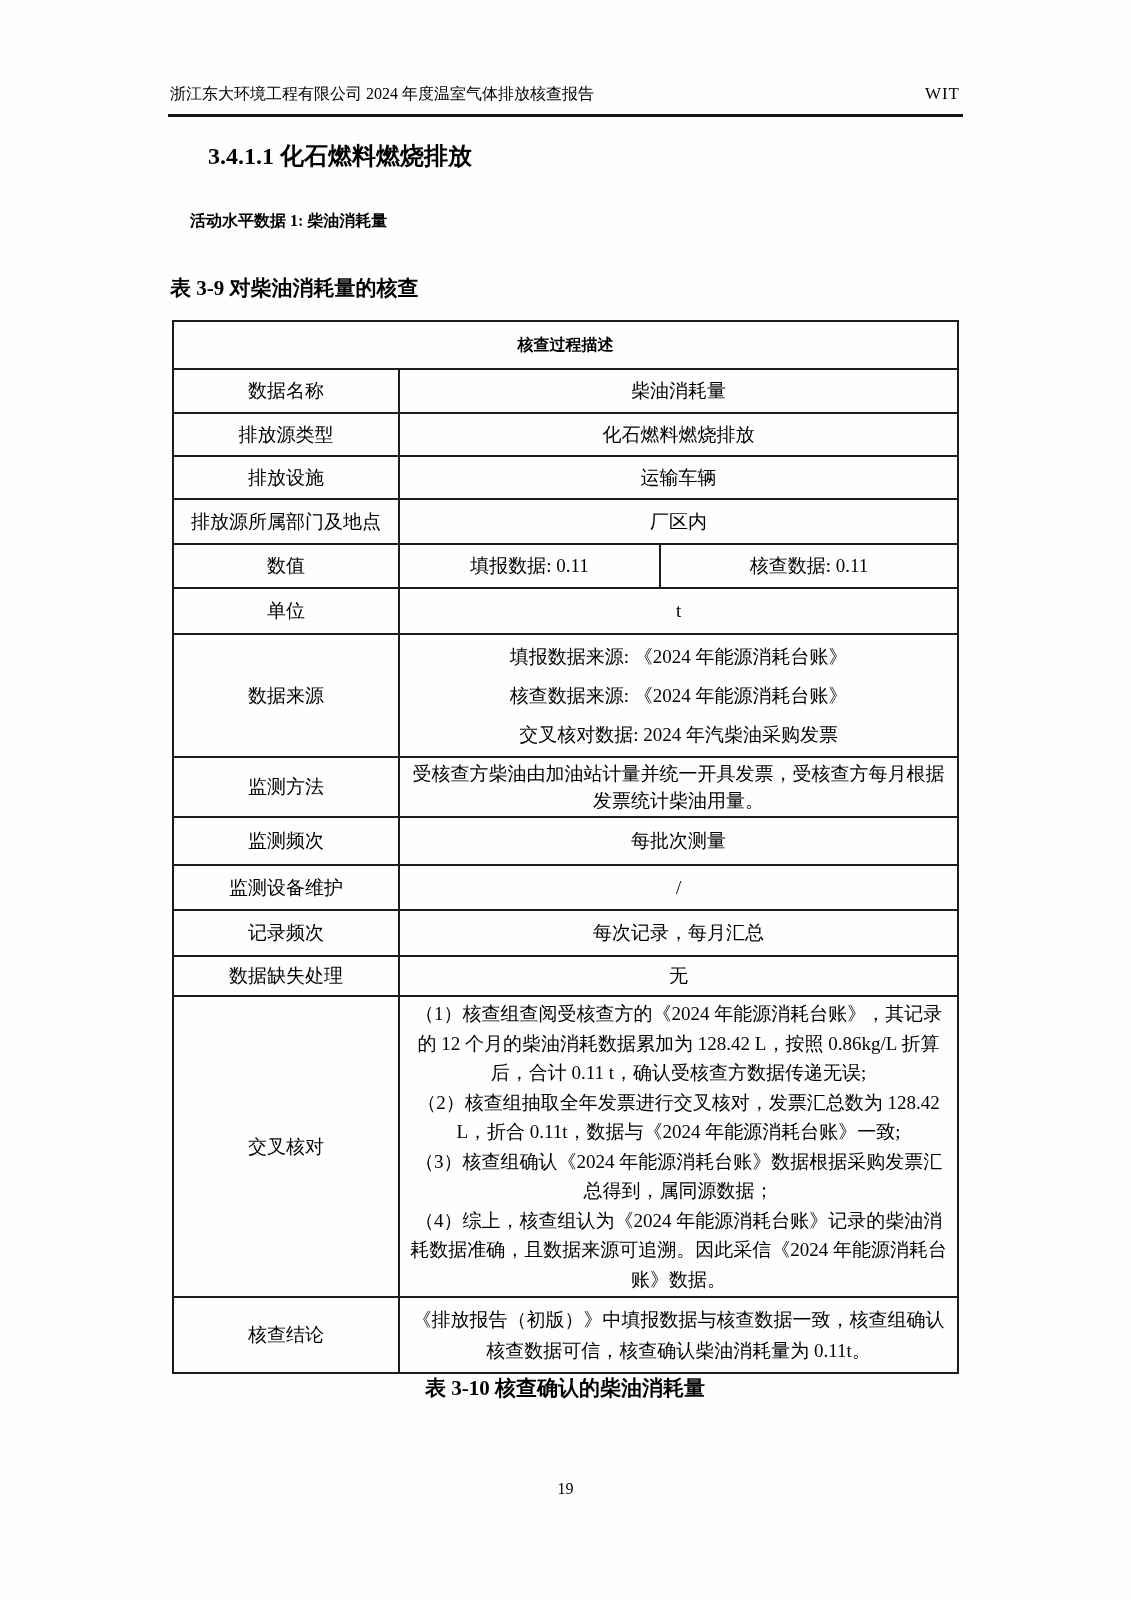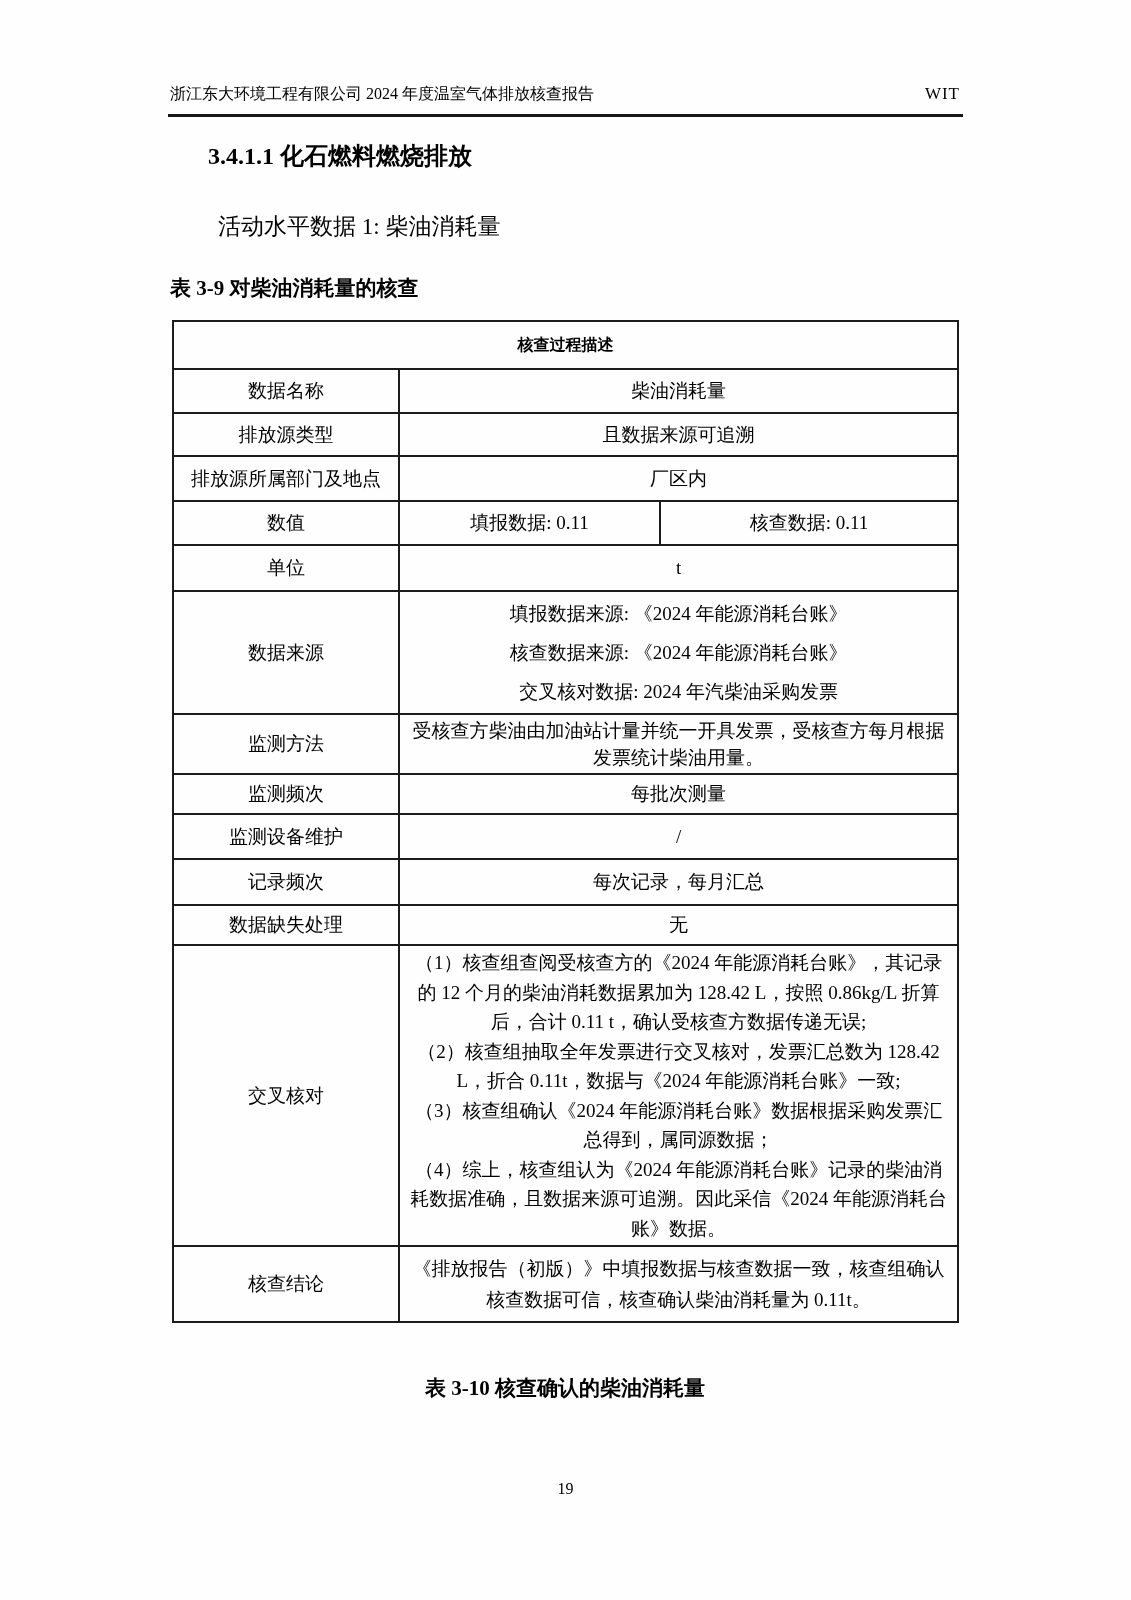--- a/index.html
+++ b/index.html
@@ -22,22 +22,22 @@
   .hdr-rule{
     position:absolute;left:168px;top:114px;width:795px;height:0;
     border-top:3px solid #161616;
   }
   
   .sec-heading{
     position:absolute;left:208px;top:140px;
     font-size:24px;font-weight:bold;
   }
   .sub-heading{
-    position:absolute;left:218px;top:211px;
-    font-size:23px;font-weight:normal;
+    position:absolute;left:190px;top:211px;
+    font-size:16px;font-weight:bold;
   }
   .tbl-title{
     position:absolute;left:170px;top:274px;width:790px;
     font-size:21px;font-weight:bold;
   }
   .tbl2-title{
     position:absolute;left:170px;top:1374px;width:790px;
     text-align:center;font-size:21px;font-weight:bold;
   }
   
@@ -63,21 +63,21 @@
     text-align:left;padding:6px 10px;line-height:29.5px;
   }
   td.longtext p{margin:0;}
   td.concl{
     text-align:left;padding:4px 10px;line-height:31px;
   }
   td.method{line-height:27px;padding:2px 8px;}
   tr.hr0{height:48px;} tr.r1{height:44px;} tr.r2{height:43px;}
   tr.r3{height:43px;}  tr.r4{height:45px;} tr.r5{height:44px;margin-left:41px;}
   tr.r6{height:46px;}  tr.r7{height:117px;} tr.r8{height:56px;}
-  tr.r9{height:40px;border-radius:17px;}  tr.r10{height:45px;} tr.r11{height:46px;}
+  tr.r9{height:48px;border-radius:17px;}  tr.r10{height:45px;} tr.r11{height:46px;}
   tr.r12{height:40px;} tr.r13{height:300px;} tr.r14{height:76px;margin-top:40px;}
   .page-num{
     position:absolute;left:0;top:1480px;width:1131px;
     text-align:center;font-size:16px;
   }
 </style>
 </head>
 <body>
 
 <div class="page">
@@ -101,21 +101,25 @@
     <tbody>
       <tr class="hr0">
         <td class="th" colspan="3">核查过程描述</td>
       </tr>
       <tr class="r1">
         <td class="lbl">数据名称</td>
         <td colspan="2">柴油消耗量</td>
       </tr>
       <tr class="r2">
         <td class="lbl">排放源类型</td>
-        <td colspan="2">且数据来源可追溯</td>
+        <td colspan="2">化石燃料燃烧排放</td>
+      </tr>
+      <tr class="r3">
+        <td class="lbl">排放设施</td>
+        <td colspan="2">运输车辆</td>
       </tr>
       <tr class="r4">
         <td class="lbl">排放源所属部门及地点</td>
         <td colspan="2">厂区内</td>
       </tr>
       <tr class="r5">
         <td class="lbl">数值</td>
         <td class="val-left">填报数据: 0.11</td>
         <td class="val-left">核查数据: 0.11</td>
       </tr>

